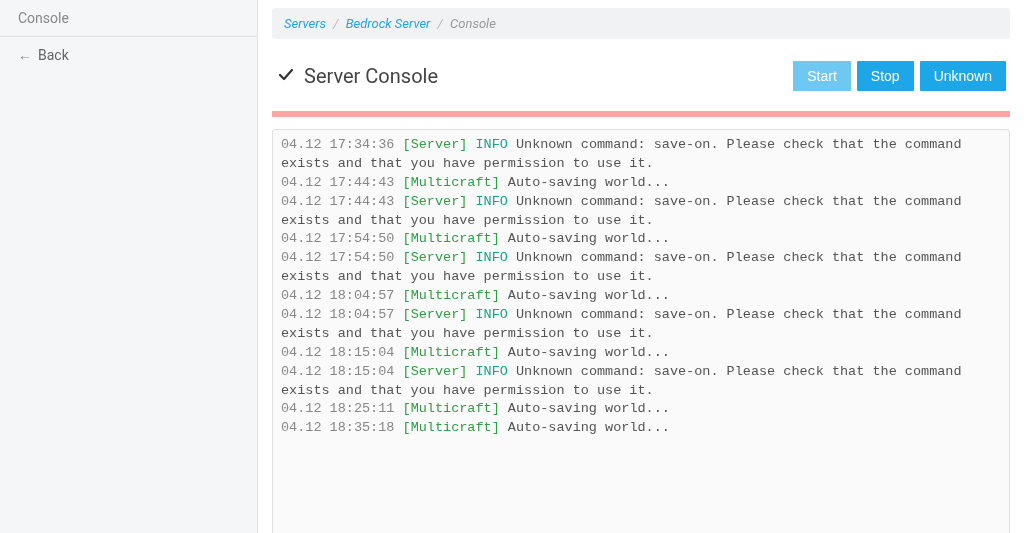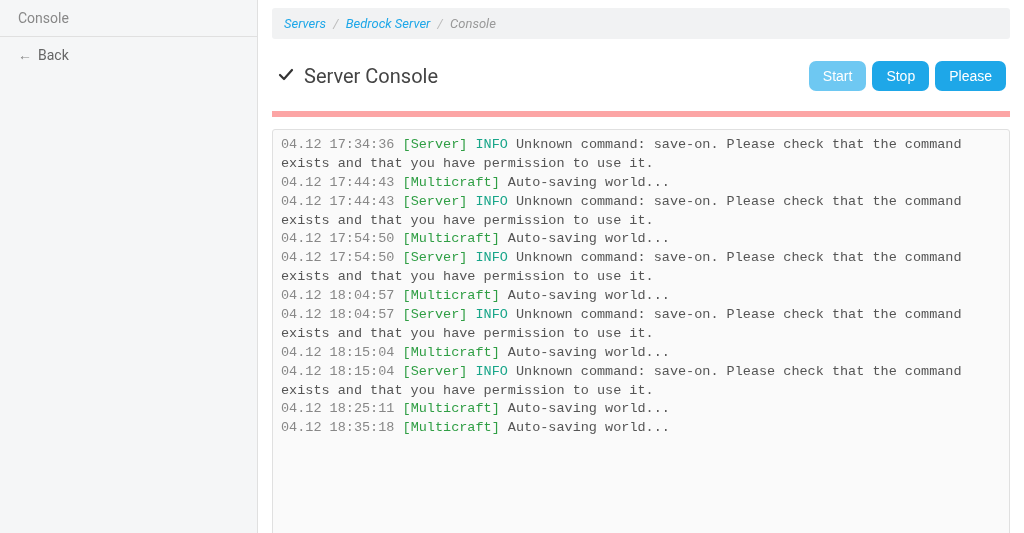--- a/index.html
+++ b/index.html
@@ -72,21 +72,21 @@
       font-size: 20px;
       font-weight: 400;
       color: #444;
       flex: 1;
     }
     .btn {
       border: none;
       color: #fff;
       font-size: 14px;
       padding: 7px 14px;
-      border-radius: 7px;
+      border-radius: 1px;
       margin-left: 6px;
       cursor: pointer;
     }
     .btn-start { background: #6ec8f2; }
     .btn-stop { background: #1ea7e8; }
     .btn-restart { background: #1ea7e8; }
     .console-box {
       margin-top: 12px;
       border: 1px solid #e0e0e0;
       border-radius: 3px;
@@ -158,21 +158,21 @@
 
     <div class="title-row">
       <span class="check">
         <svg width="16" height="16" viewBox="0 0 16 16">
             <path d="M2 8 L6 12 L14 3" stroke="#333" stroke-width="2.2" fill="none" stroke-linecap="round" stroke-linejoin="round"></path>
           </svg>
       </span>
       <h1>Server Console</h1>
       <button class="btn btn-start">Start</button>
       <button class="btn btn-stop">Stop</button>
-      <button class="btn btn-restart">Please</button>
+      <button class="btn btn-restart">Unknown</button>
     </div>
 
     <div class="console-box" id="console-box">
         <div class="log-line"><span class="ts">04.12 17:34:36 </span><span class="server">[Server] </span><span class="info">INFO </span><span class="msg">Unknown command: save-on. Please check that the command exists and that you have permission to use it.</span></div>
         <div class="log-line"><span class="ts">04.12 17:44:43 </span><span class="multicraft">[Multicraft] </span><span class="msg">Auto-saving world...</span></div>
         <div class="log-line"><span class="ts">04.12 17:44:43 </span><span class="server">[Server] </span><span class="info">INFO </span><span class="msg">Unknown command: save-on. Please check that the command exists and that you have permission to use it.</span></div>
         <div class="log-line"><span class="ts">04.12 17:54:50 </span><span class="multicraft">[Multicraft] </span><span class="msg">Auto-saving world...</span></div>
         <div class="log-line"><span class="ts">04.12 17:54:50 </span><span class="server">[Server] </span><span class="info">INFO </span><span class="msg">Unknown command: save-on. Please check that the command exists and that you have permission to use it.</span></div>
         <div class="log-line"><span class="ts">04.12 18:04:57 </span><span class="multicraft">[Multicraft] </span><span class="msg">Auto-saving world...</span></div>
         <div class="log-line"><span class="ts">04.12 18:04:57 </span><span class="server">[Server] </span><span class="info">INFO </span><span class="msg">Unknown command: save-on. Please check that the command exists and that you have permission to use it.</span></div>

